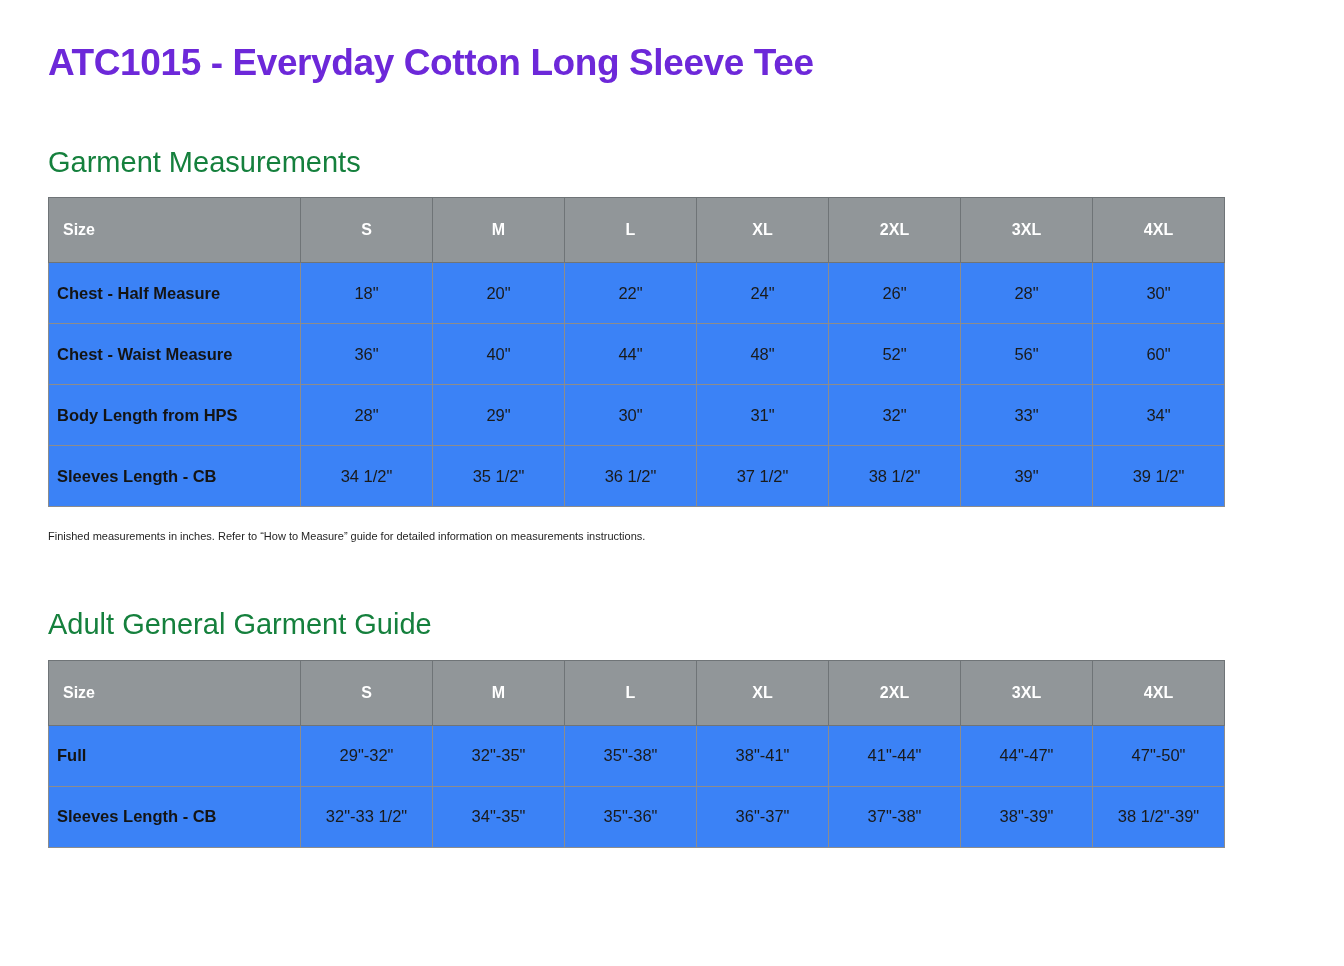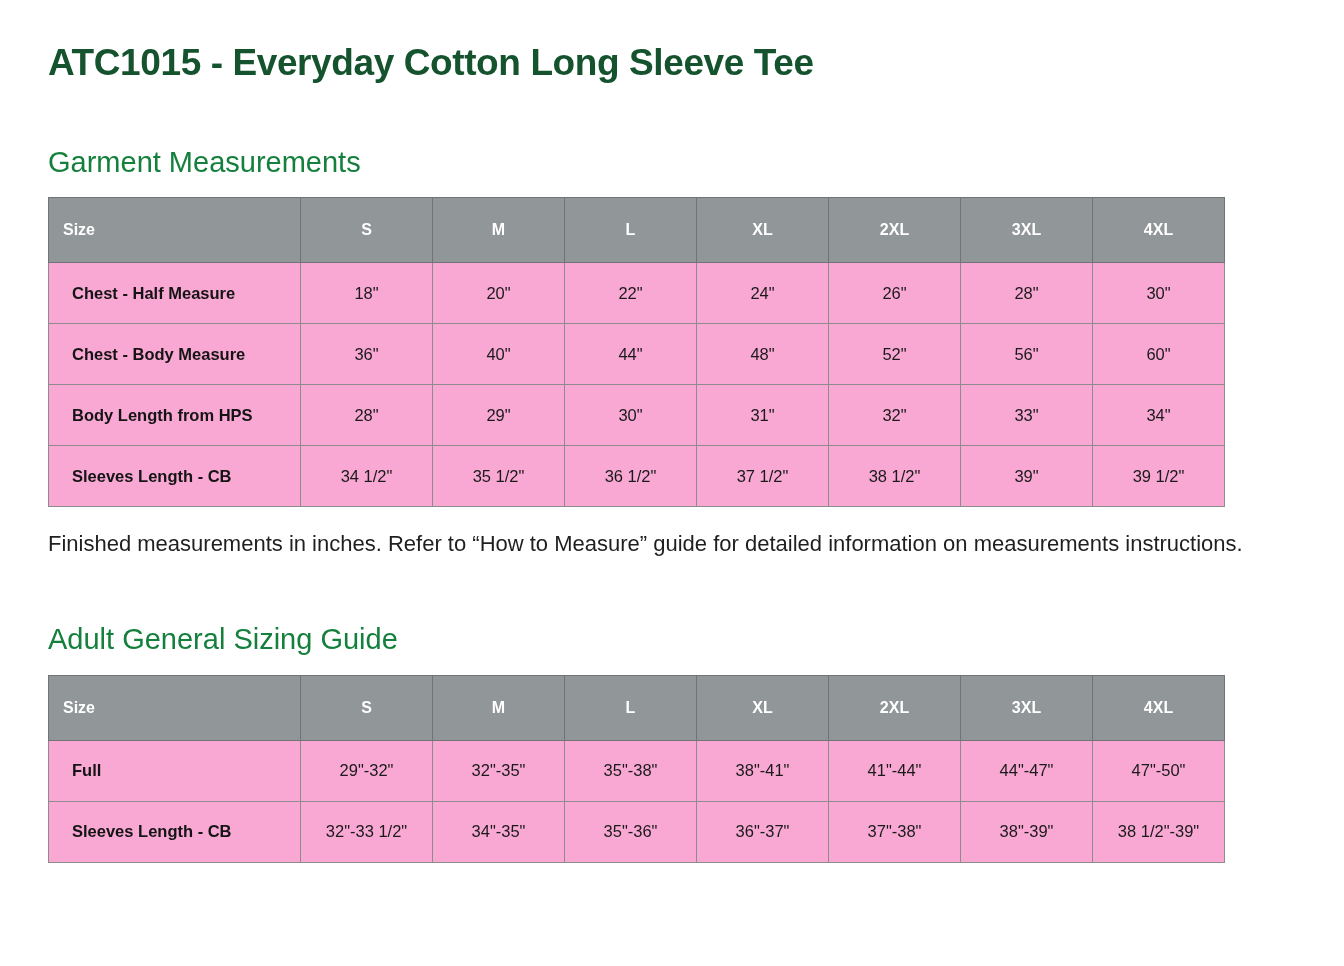--- a/index.html
+++ b/index.html
@@ -16,39 +16,39 @@
   }
   .page {
     padding: 42px 48px 0 48px;
     box-sizing: border-box;
     width: 1344px;
   }
   .doc-title {
     font-size: 37px;
     font-weight: bold;
     letter-spacing: -0.4px;
-    color: #14532d;
+    color: #6d28d9;
     margin: 0 0 60px 0;
     line-height: 1.15;
   }
   .section {
     margin-bottom: 0;
   }
   .section-heading {
     font-size: 29px;
     font-weight: normal;
     color: #15803d;
     margin: 0 0 18px 0;
     line-height: 1.2;
   }
   table.size-table {
     border-collapse: collapse;
     width: 1176px;
     table-layout: fixed;
-    background: #f9a8d4;
+    background: #3b82f6;
   }
   table.size-table th,
   table.size-table td {
     border: 1px solid #8c8c8c;
     padding: 0;
     height: 60px;
     vertical-align: middle;
   }
   table.size-table thead th {
     background: #919699;
@@ -62,33 +62,33 @@
     text-align: left;
     padding-left: 14px;
   }
   table.size-table thead th.col-size {
     text-align: center;
   }
   table.size-table td.row-label {
     font-size: 16.5px;
     font-weight: bold;
     text-align: left;
-    padding-left: 23px;
+    padding-left: 8px;
     color: #141414;
   }
   table.size-table td.value {
     font-size: 16.5px;
     font-weight: normal;
     text-align: center;
     color: #1a1a1a;
   }
   col.c-label { width: 252px; }
   col.c-size  { width: 132px; }
   .footnote {
-    font-size: 22px;
+    font-size: 11px;
     color: #1f1f1f;
     margin: 22px 0 0 0;
     line-height: 1.4;
   }
   .gap-between {
     height: 62px;
   }
 </style>
 </head>
 <body>
@@ -128,21 +128,21 @@
           <td class="row-label">Chest - Half Measure</td>
           <td class="value">18"</td>
           <td class="value">20"</td>
           <td class="value">22"</td>
           <td class="value">24"</td>
           <td class="value">26"</td>
           <td class="value">28"</td>
           <td class="value">30"</td>
         </tr>
         <tr>
-          <td class="row-label">Chest - Body Measure</td>
+          <td class="row-label">Chest - Waist Measure</td>
           <td class="value">36"</td>
           <td class="value">40"</td>
           <td class="value">44"</td>
           <td class="value">48"</td>
           <td class="value">52"</td>
           <td class="value">56"</td>
           <td class="value">60"</td>
         </tr>
         <tr>
           <td class="row-label">Body Length from HPS</td>
@@ -166,21 +166,21 @@
         </tr>
       </tbody>
     </table>
 
     <p class="footnote">Finished measurements in inches. Refer to “How to Measure” guide for detailed information on measurements instructions.</p>
   </div>
 
   <div class="gap-between"></div>
 
   <div class="section">
-    <h2 class="section-heading">Adult General Sizing Guide</h2>
+    <h2 class="section-heading">Adult General Garment Guide</h2>
 
     <table class="size-table">
       <colgroup>
         <col class="c-label">
           <col class="c-size">
           <col class="c-size">
           <col class="c-size">
         <col class="c-size">
           <col class="c-size">
           <col class="c-size">

